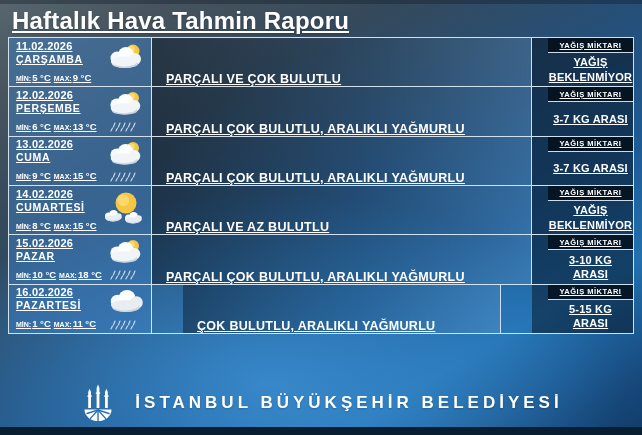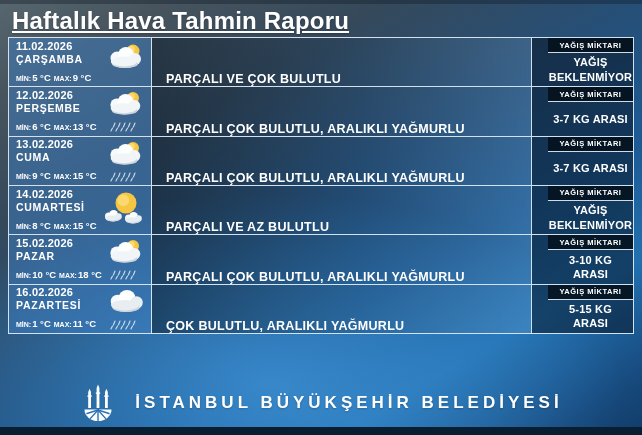--- a/index.html
+++ b/index.html
@@ -18,22 +18,22 @@
     position:absolute;top:4px;left:9px;margin:3px;
     font-size:24px;font-weight:bold;letter-spacing:0.2px;
     text-shadow:0 1px 2px rgba(0,0,0,0.25);
     text-decoration:underline;
   }
   .table{
     position:absolute;left:8px;top:37px;width:626px;height:297px;
     display:flex;flex-direction:column;
     border:1px solid var(--border);box-sizing:border-box;
   }
-  .row{flex:1;display:flex;border-bottom:1px solid var(--border);min-height:0;}
-  .row:last-child{border-bottom:none;}
+  .row{flex:1;display:flex;border-bottom:1px solid var(--border);min-height:0;text-decoration:underline;}
+  .row:last-child{border-bottom:none;gap:31px;}
   .cell{box-sizing:border-box;min-width:0;padding-left:16px;}
   .date-cell{
     width:143px;flex:none;display:flex;align-items:center;justify-content:space-between;
     padding:3px 3px 3px 7px;border-right:1px solid var(--border);
     background:rgba(62,130,198,0.48);
   }
   .date-info{display:flex;flex-direction:column;min-width:0;}
   .date{font-size:11px;font-weight:bold;letter-spacing:0.2px;}
   .day{font-size:10.5px;font-weight:bold;letter-spacing:0.7px;margin-top:1px;}
   .minmax{margin-top:2px;white-space:nowrap;font-weight:bold;}

